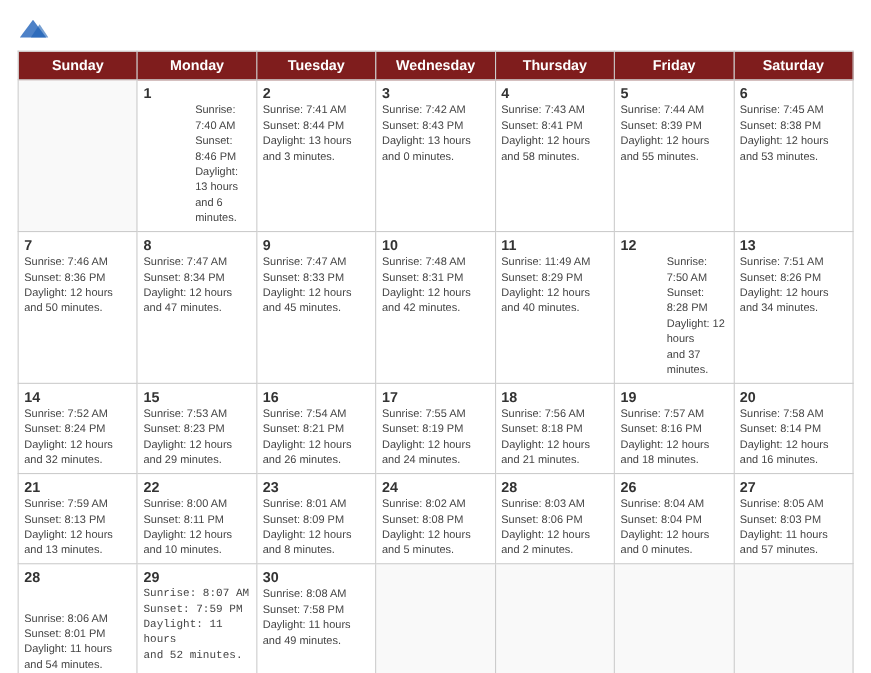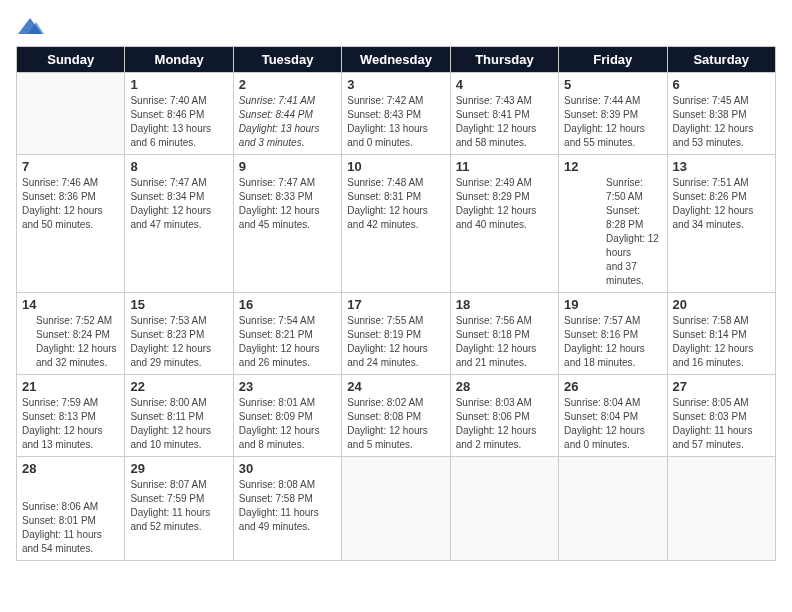--- a/index.html
+++ b/index.html
@@ -38,21 +38,21 @@
       font-size: 15px;
       color: #555;
       margin-top: 2px;
     }
     .calendar {
       width: 100%;
       border-collapse: collapse;
       margin-top: 8px;
     }
     .calendar th {
-      background-color: #0f172a;
+      background-color: #7f1d1d;
       color: white;
       text-align: center;
       padding: 5px 4px;
       font-size: 13px;
       border: 1px solid #ccc;
     }
     .calendar td {
       border: 1px solid #ccc;
       vertical-align: top;
       padding: 4px 5px;
@@ -108,28 +108,28 @@
         <th>Thursday</th>
         <th>Friday</th>
         <th>Saturday</th>
       </tr>
   </thead>
   <tbody id="calendar-body">
   <tr>
         <td class="empty-cell"></td>
         <td>
           <span class="day-number">1</span>
-          <div class="day-info" style="white-space: pre-line;">Sunrise: 7:40 AM
+          <div class="day-info" style="white-space: pre-line; margin-left: 47px;">Sunrise: 7:40 AM
 Sunset: 8:46 PM
 Daylight: 13 hours
 and 6 minutes.</div>
         </td>
         <td>
           <span class="day-number">2</span>
-          <div class="day-info" style="white-space: pre-line; font-style: italic;">Sunrise: 7:41 AM
+          <div class="day-info" style="white-space: pre-line;">Sunrise: 7:41 AM
 Sunset: 8:44 PM
 Daylight: 13 hours
 and 3 minutes.</div>
         </td>
         <td>
           <span class="day-number">3</span>
           <div class="day-info" style="white-space: pre-line;">Sunrise: 7:42 AM
 Sunset: 8:43 PM
 Daylight: 13 hours
 and 0 minutes.</div>
@@ -180,21 +180,21 @@
         </td>
         <td>
           <span class="day-number">10</span>
           <div class="day-info" style="white-space: pre-line;">Sunrise: 7:48 AM
 Sunset: 8:31 PM
 Daylight: 12 hours
 and 42 minutes.</div>
         </td>
         <td>
           <span class="day-number">11</span>
-          <div class="day-info" style="white-space: pre-line;">Sunrise: 2:49 AM
+          <div class="day-info" style="white-space: pre-line;">Sunrise: 11:49 AM
 Sunset: 8:29 PM
 Daylight: 12 hours
 and 40 minutes.</div>
         </td>
         <td>
           <span class="day-number">12</span>
           <div class="day-info" style="white-space: pre-line; margin-left: 42px;">Sunrise: 7:50 AM
 Sunset: 8:28 PM
 Daylight: 12 hours
 and 37 minutes.</div>
@@ -203,21 +203,21 @@
           <span class="day-number">13</span>
           <div class="day-info" style="white-space: pre-line;">Sunrise: 7:51 AM
 Sunset: 8:26 PM
 Daylight: 12 hours
 and 34 minutes.</div>
         </td>
       </tr>
       <tr>
         <td>
           <span class="day-number">14</span>
-          <div class="day-info" style="white-space: pre-line; margin-left: 14px;">Sunrise: 7:52 AM
+          <div class="day-info" style="white-space: pre-line;">Sunrise: 7:52 AM
 Sunset: 8:24 PM
 Daylight: 12 hours
 and 32 minutes.</div>
         </td>
         <td>
           <span class="day-number">15</span>
           <div class="day-info" style="white-space: pre-line;">Sunrise: 7:53 AM
 Sunset: 8:23 PM
 Daylight: 12 hours
 and 29 minutes.</div>
@@ -312,21 +312,21 @@
       <tr>
         <td>
           <span class="day-number">28</span>
           <div class="day-info" style="white-space: pre-line; margin-top: 24px;">Sunrise: 8:06 AM
 Sunset: 8:01 PM
 Daylight: 11 hours
 and 54 minutes.</div>
         </td>
         <td>
           <span class="day-number">29</span>
-          <div class="day-info" style="white-space: pre-line;">Sunrise: 8:07 AM
+          <div class="day-info" style="white-space: pre-line; font-family: Liberation Mono, monospace;">Sunrise: 8:07 AM
 Sunset: 7:59 PM
 Daylight: 11 hours
 and 52 minutes.</div>
         </td>
         <td>
           <span class="day-number">30</span>
           <div class="day-info" style="white-space: pre-line;">Sunrise: 8:08 AM
 Sunset: 7:58 PM
 Daylight: 11 hours
 and 49 minutes.</div>

